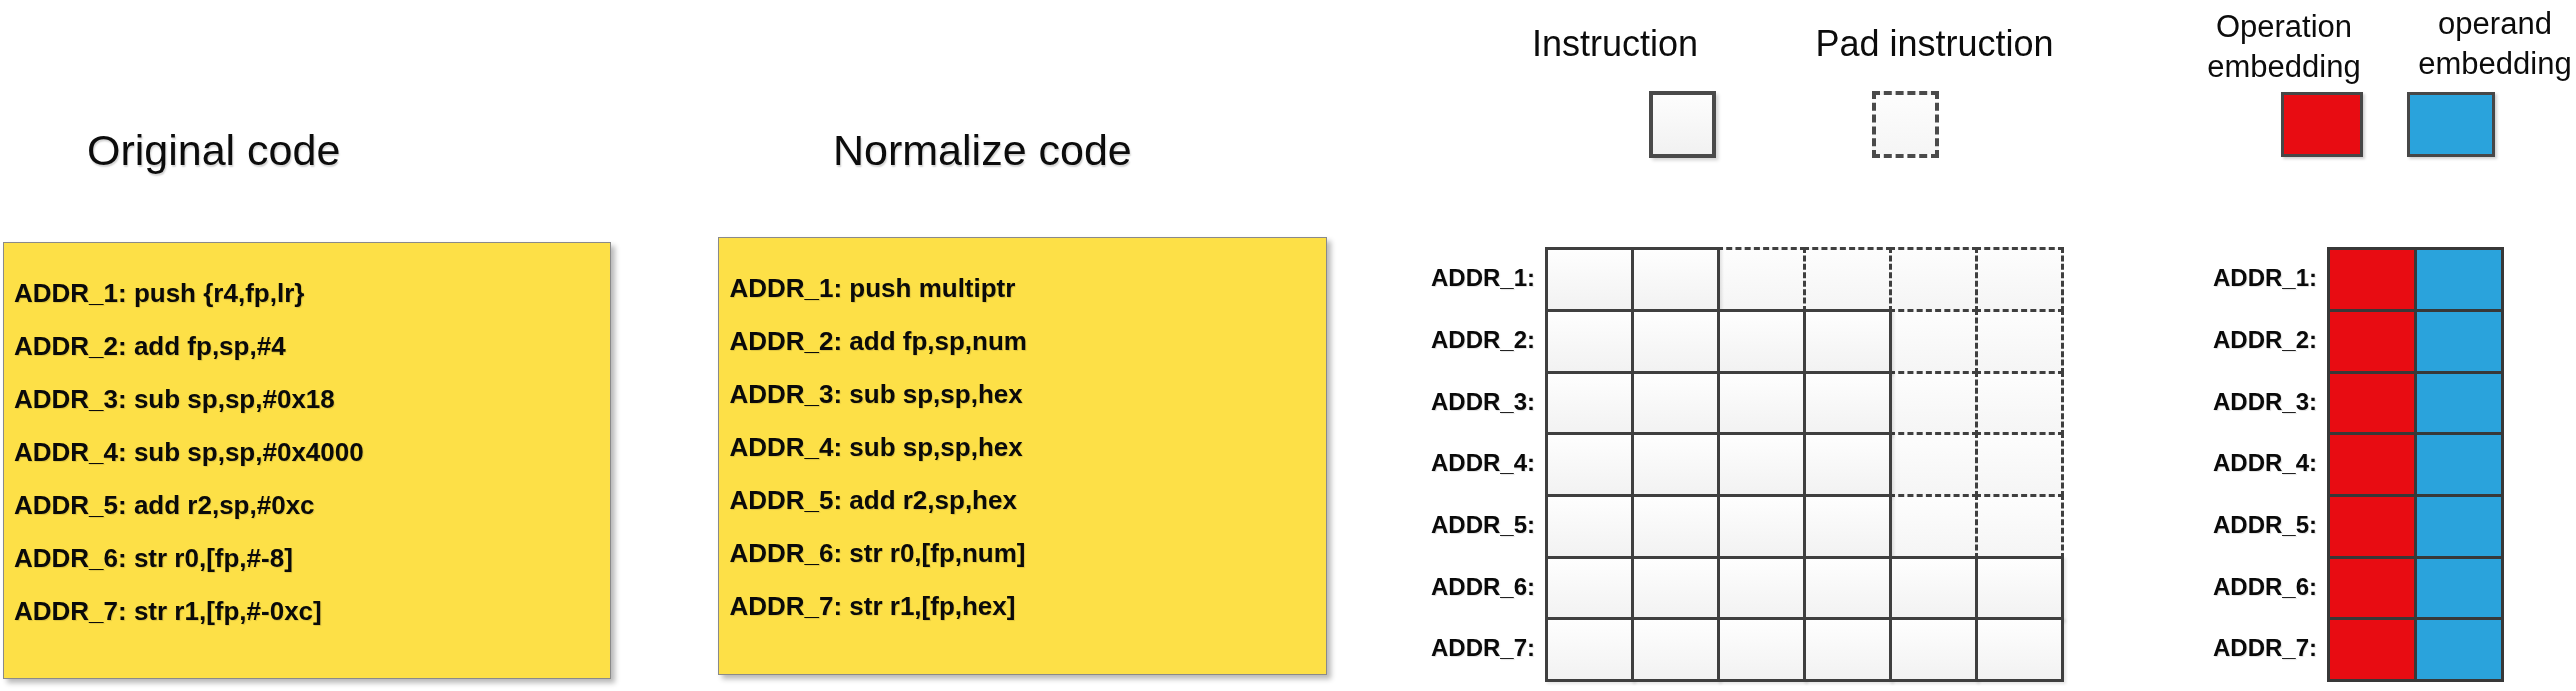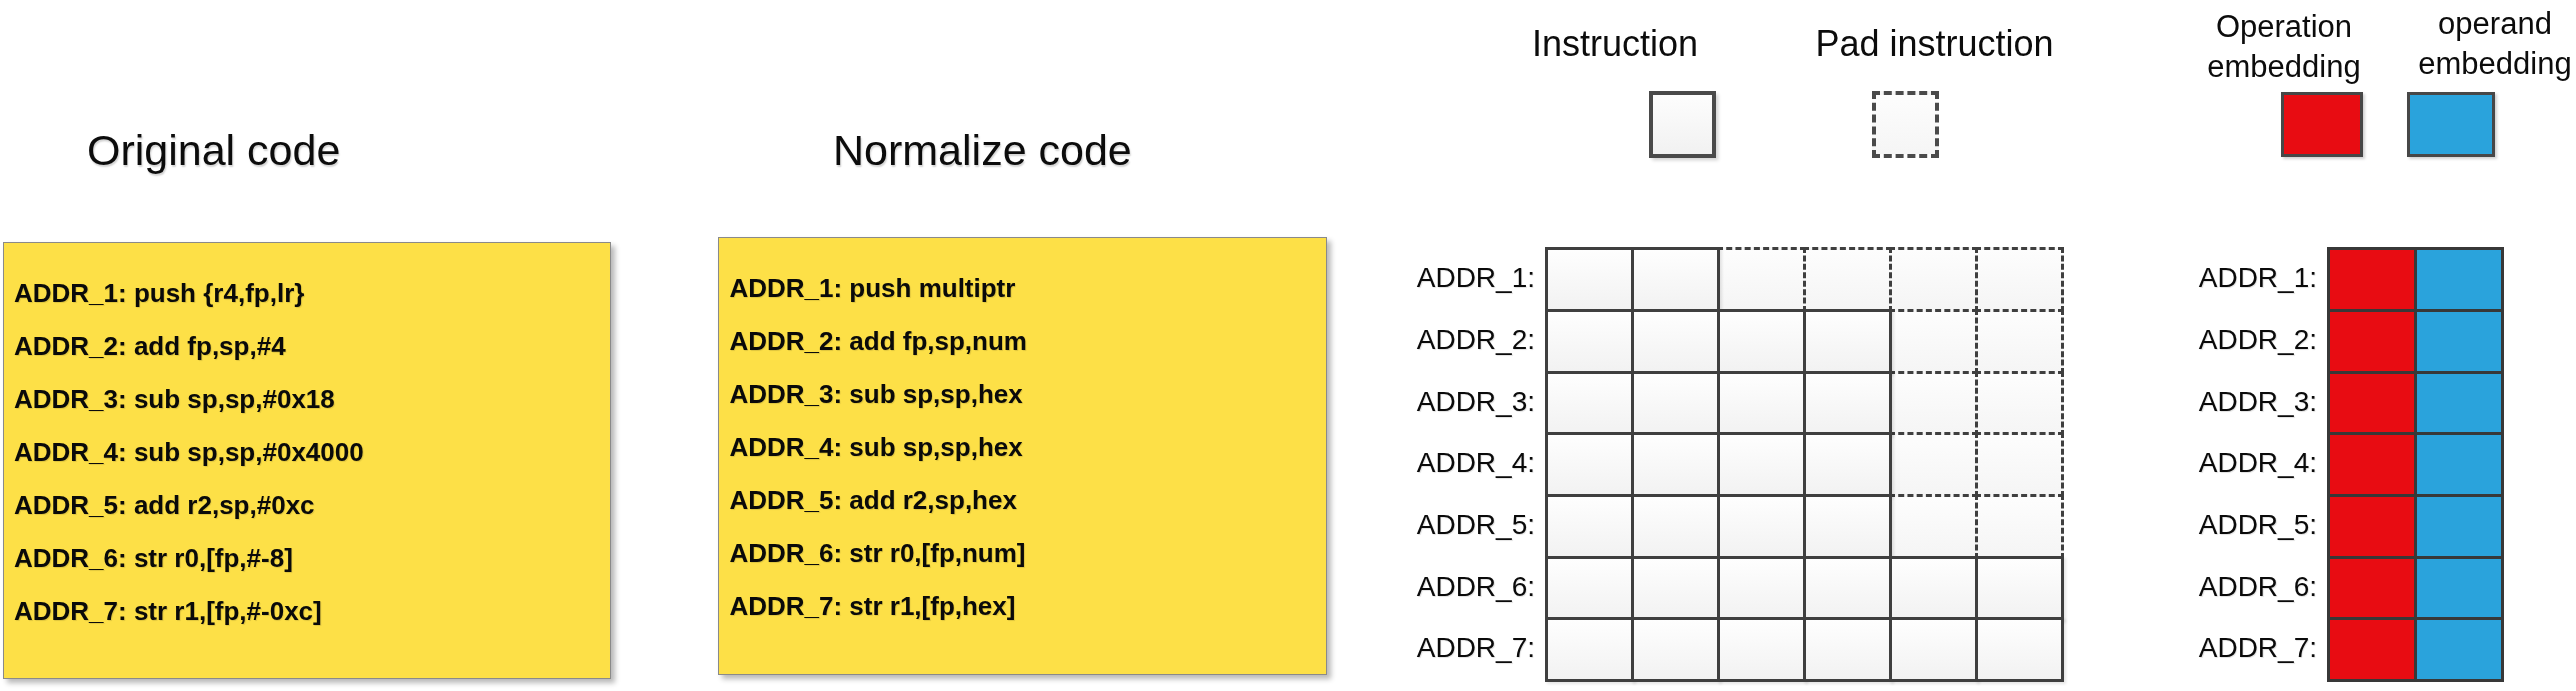--- a/index.html
+++ b/index.html
@@ -7,21 +7,21 @@
          font-family:"Liberation Sans",sans-serif;color:#111;}
   .title{position:absolute;font-size:43px;font-weight:400;color:#0c0c0c;
          white-space:nowrap;text-shadow:0.9px 1.7px 1.7px rgba(0,0,0,0.18);}
   .code-box{position:absolute;background:#fde047;border:1.7px solid #8a8a8a;
             box-shadow:3.5px 3.5px 5.2px rgba(0,0,0,0.28);box-sizing:border-box;}
   .code-lines{position:absolute;left:0;right:0;top:24px;}
   .code-line{height:53px;display:flex;align-items:center;padding-left:10.4px;
              font-size:26px;font-weight:700;white-space:nowrap;color:#0a0a0a;
              text-shadow:0.9px 0.9px 0.9px rgba(0,0,0,0.12);}
   .row-label{position:absolute;width:148px;height:62px;display:flex;align-items:center;
-             justify-content:flex-end;font-size:28px;font-weight:400;color:#0a0a0a;
+             justify-content:flex-end;font-size:24px;font-weight:700;color:#0a0a0a;
              white-space:nowrap;text-shadow:0.9px 0.9px 0.9px rgba(0,0,0,0.12);}
   .cell{position:absolute;box-sizing:border-box;width:89px;height:65px;
         background:linear-gradient(180deg,#fefefe,#f2f2f2);}
   .cell.solid{border:3.5px solid #3f3f3f;z-index:2;box-shadow:1.7px 1.7px 2.6px rgba(0,0,0,0.10);}
   .cell.pad{border:3.5px dashed #3f3f3f;z-index:1;background:linear-gradient(180deg,#fdfdfd,#f5f5f5);}
   .emb-cell{position:absolute;box-sizing:border-box;width:90px;height:65px;
             border:3.5px solid #383838;z-index:2;}
   .legend-label{position:absolute;font-size:36px;font-weight:400;color:#0c0c0c;
                 text-align:center;white-space:nowrap;}
   .legend-label-sm{position:absolute;font-size:31px;font-weight:400;color:#0c0c0c;

